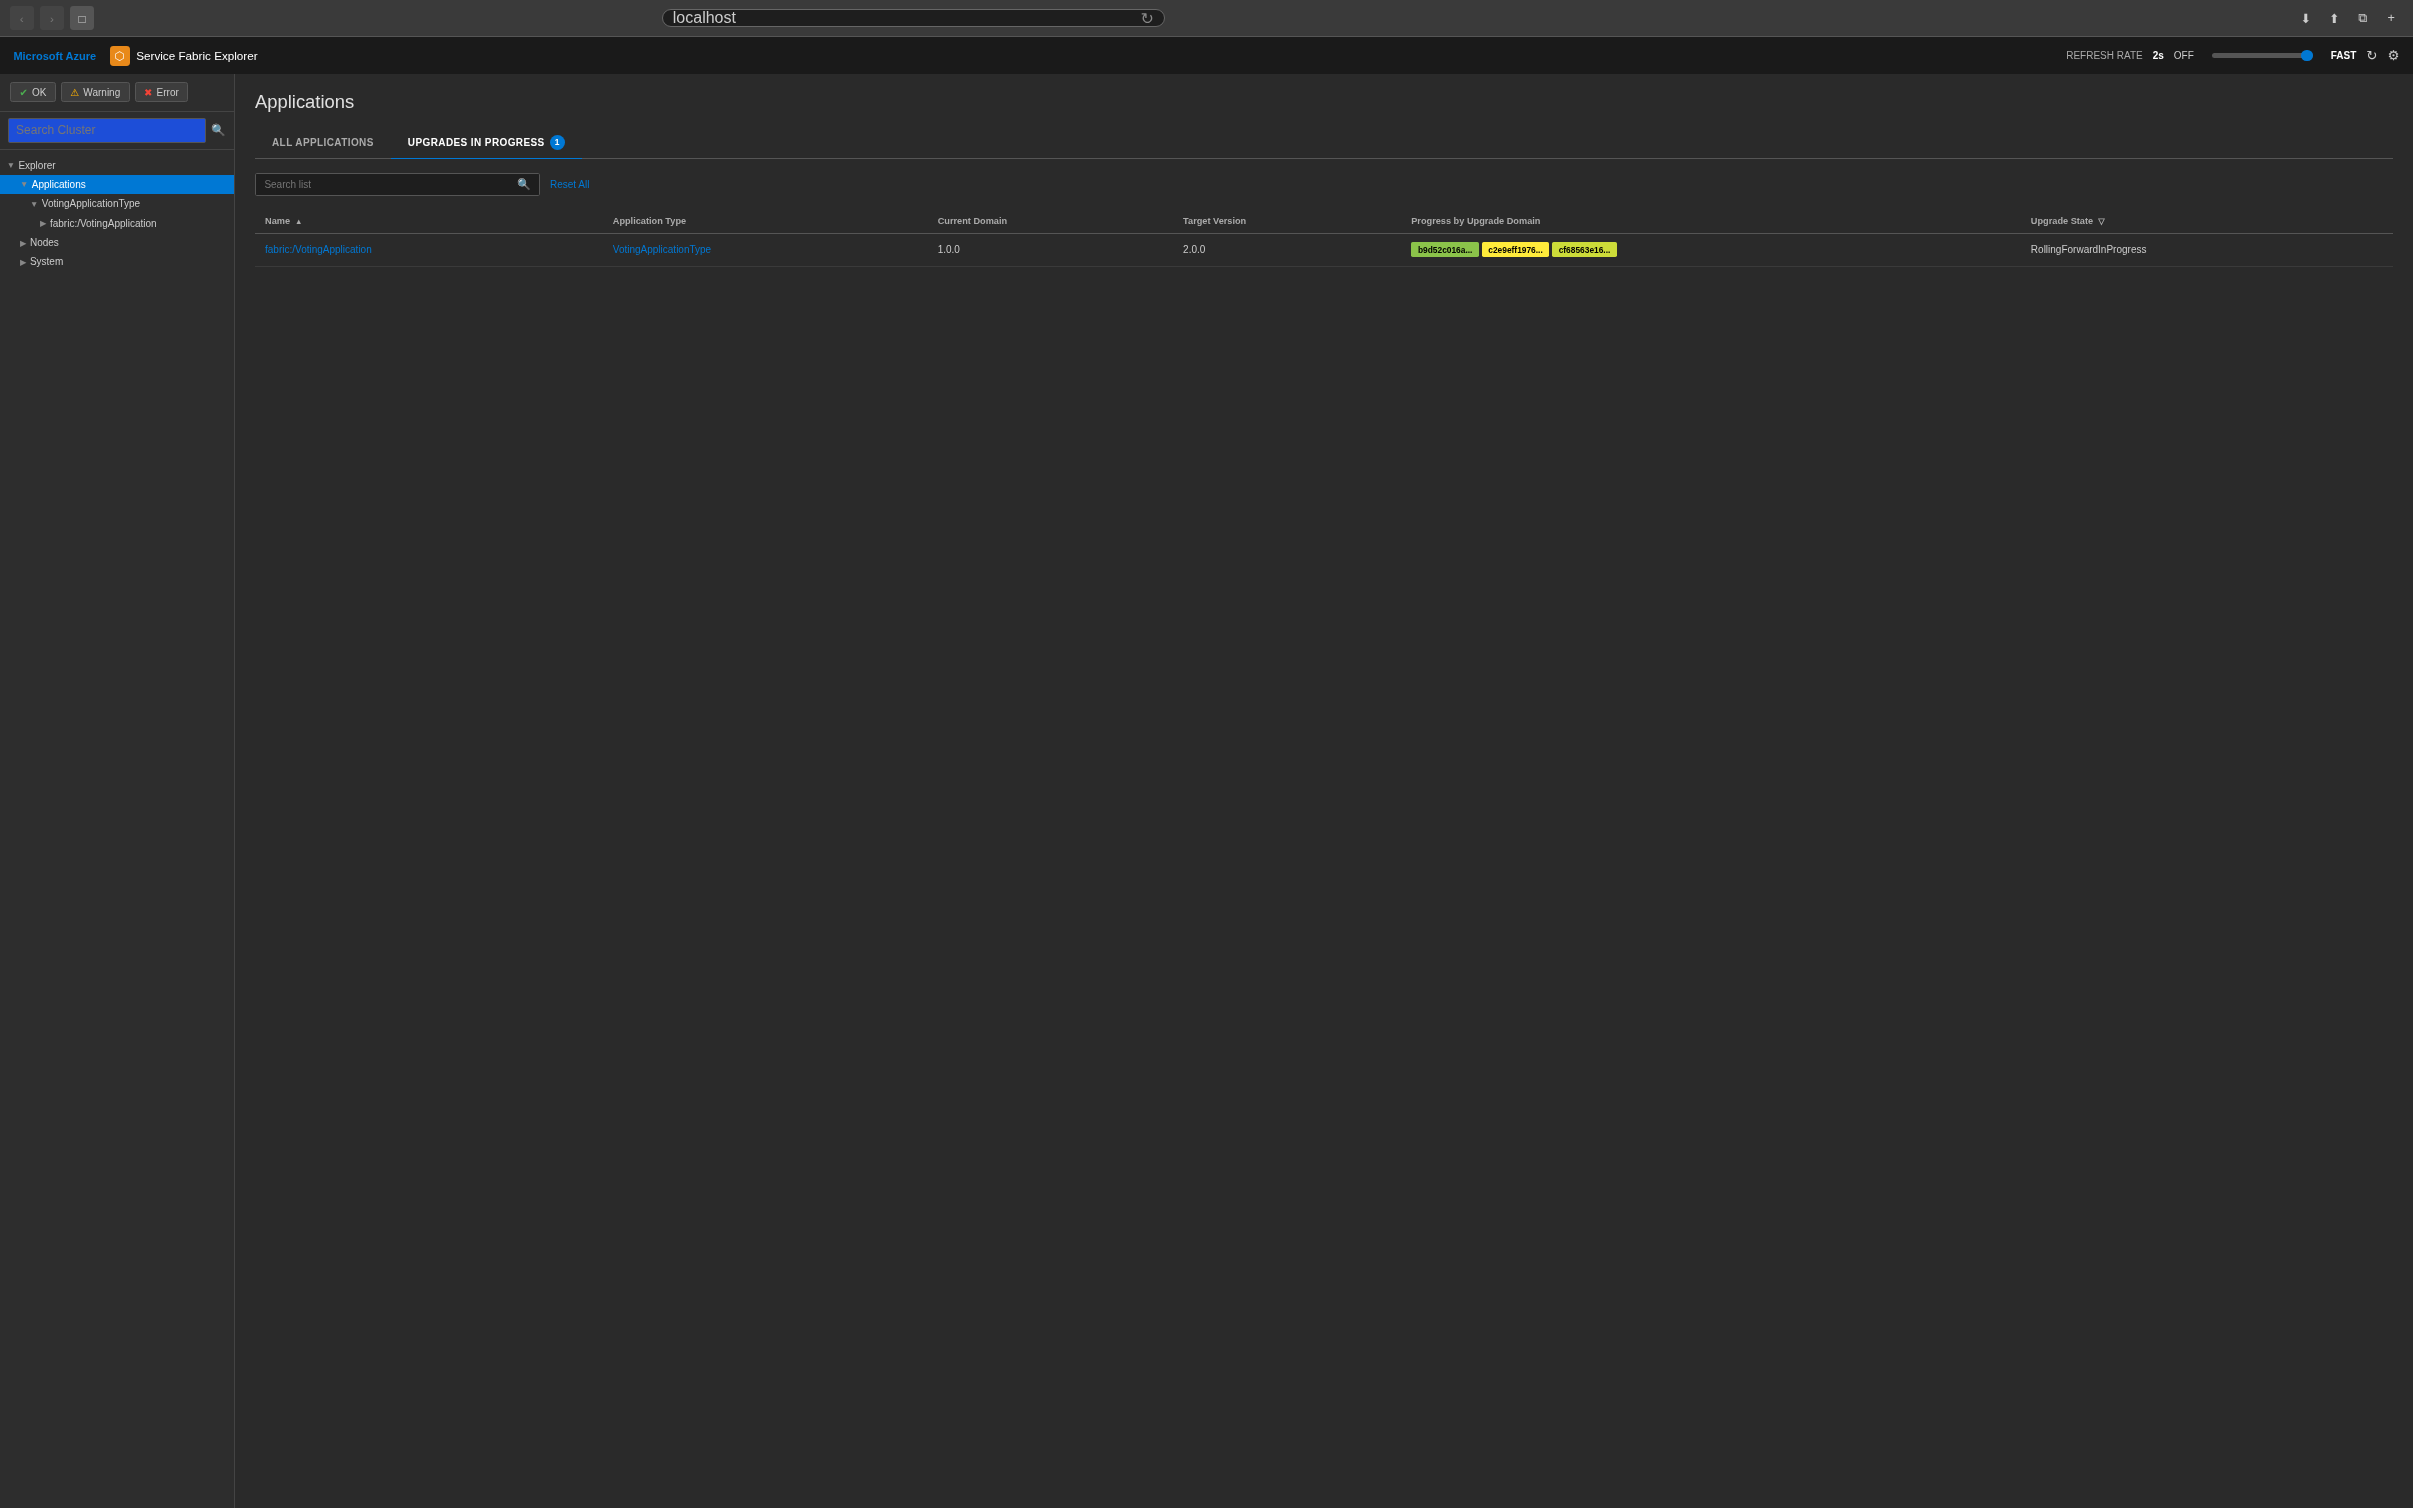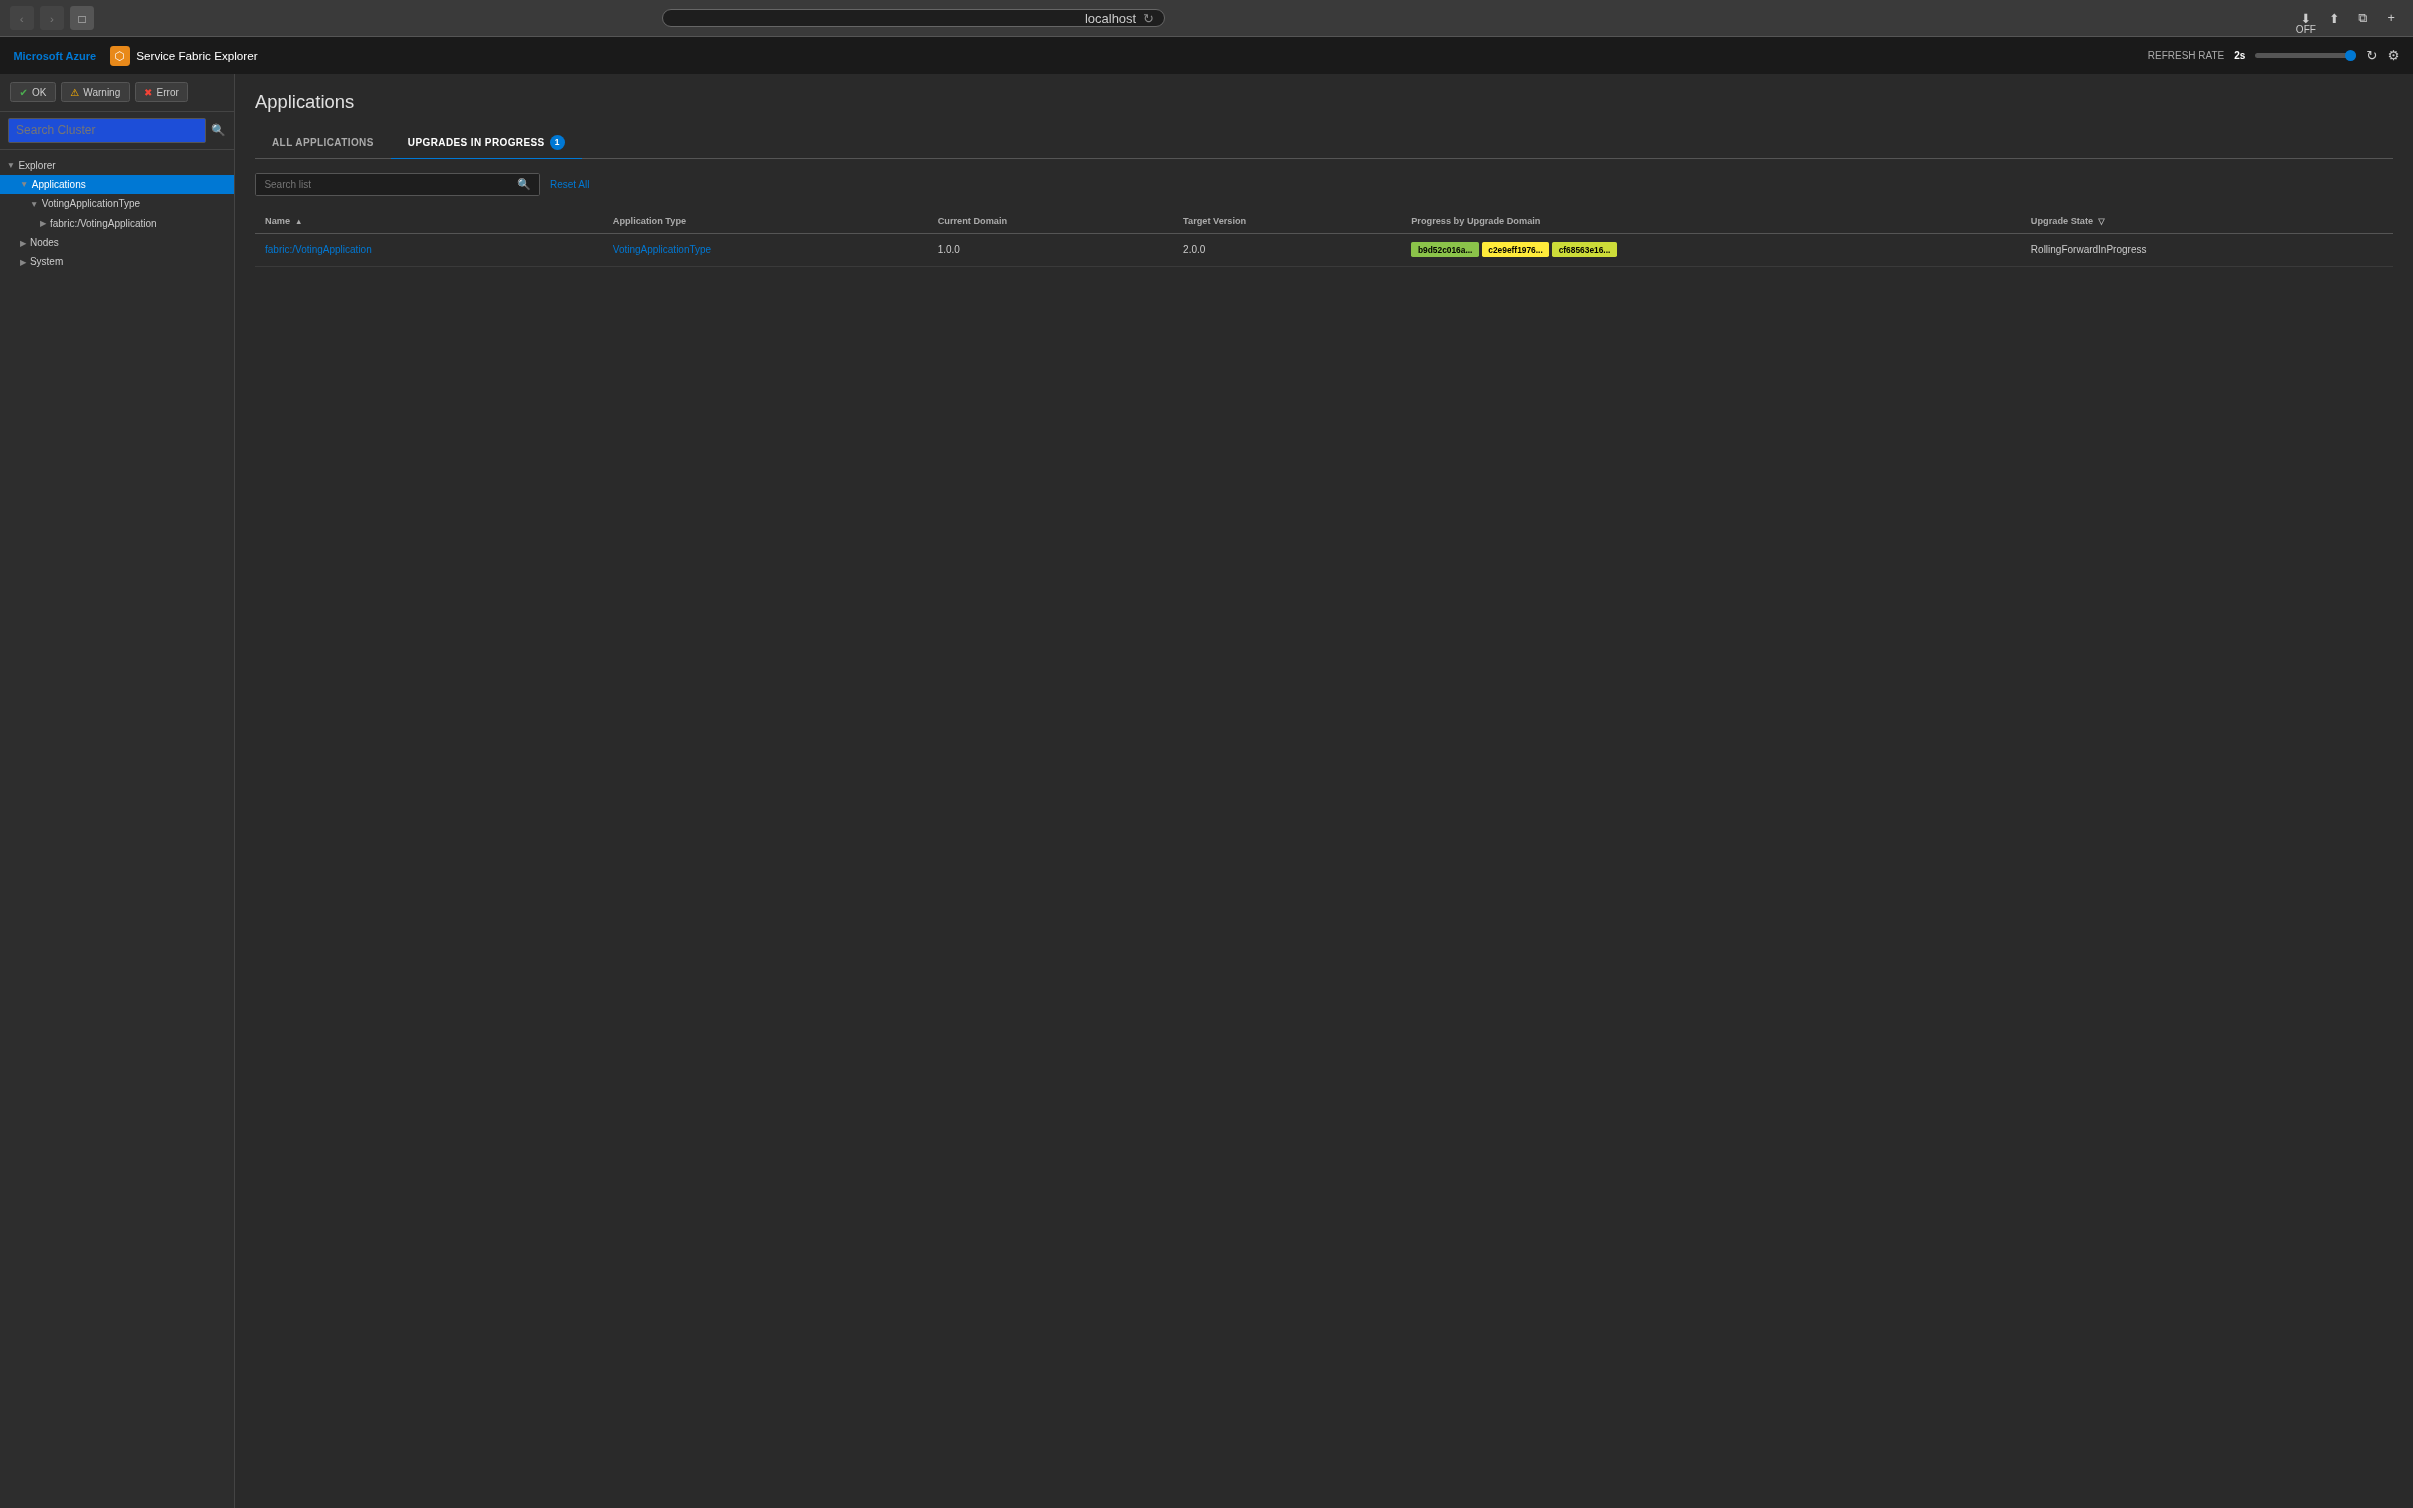--- a/index.html
+++ b/index.html
@@ -18,21 +18,21 @@
     .browser-nav-btn {
       width: 23.5px; height: 23.5px;
       background: #555; border: none; border-radius: 3.4px; cursor: pointer;
       color: #ccc; font-size: 11.7px; display: flex; align-items: center; justify-content: center;
     }
     .browser-nav-btn:disabled { opacity: 0.4; cursor: default; }
     .browser-address-bar {
       flex: 1; max-width: 503px; margin: 0 auto;
       background: #1e1e1e; border: 0.8px solid #666; border-radius: 13.4px;
       height: 18px; display: flex; align-items: center; padding: 0 10px;
-      color: #ccc; font-size: 13px; justify-content: flex-end;
+      color: #ccc; font-size: 16px; justify-content: space-between;
     }
     .browser-actions {
       display: flex; gap: 5px; margin-left: auto;
     }
     .browser-action-btn {
       width: 23.5px; height: 23.5px;
       background: transparent; border: none; cursor: pointer;
       color: #ccc; font-size: 12.6px; display: flex; align-items: center; justify-content: center;
     }
 
@@ -58,21 +58,21 @@
       display: flex; align-items: center; justify-content: center;
       font-size: 11.7px;
     }
     .header-right {
       margin-left: auto;
       display: flex; align-items: center; gap: 10px; color: #ccc; font-size: 10px;
     }
     .refresh-rate-label { color: #aaa; }
     .refresh-rate-value { color: #fff; font-weight: bold; }
     .refresh-toggle {
-      display: flex; align-items: center; gap: 18px; flex-direction: column;
+      display: flex; align-items: center; gap: 18px;
     }
     .toggle-slider {
       width: 101px; height: 5px; background: #555; border-radius: 2.5px; position: relative;
     }
     .toggle-thumb {
       position: absolute; right: 0; top: -3.4px;
       width: 11.7px; height: 11.7px; background: #0078d4; border-radius: 50%;
     }
     .fast-label { color: #fff; font-weight: bold; }
     .header-icon-btn {

